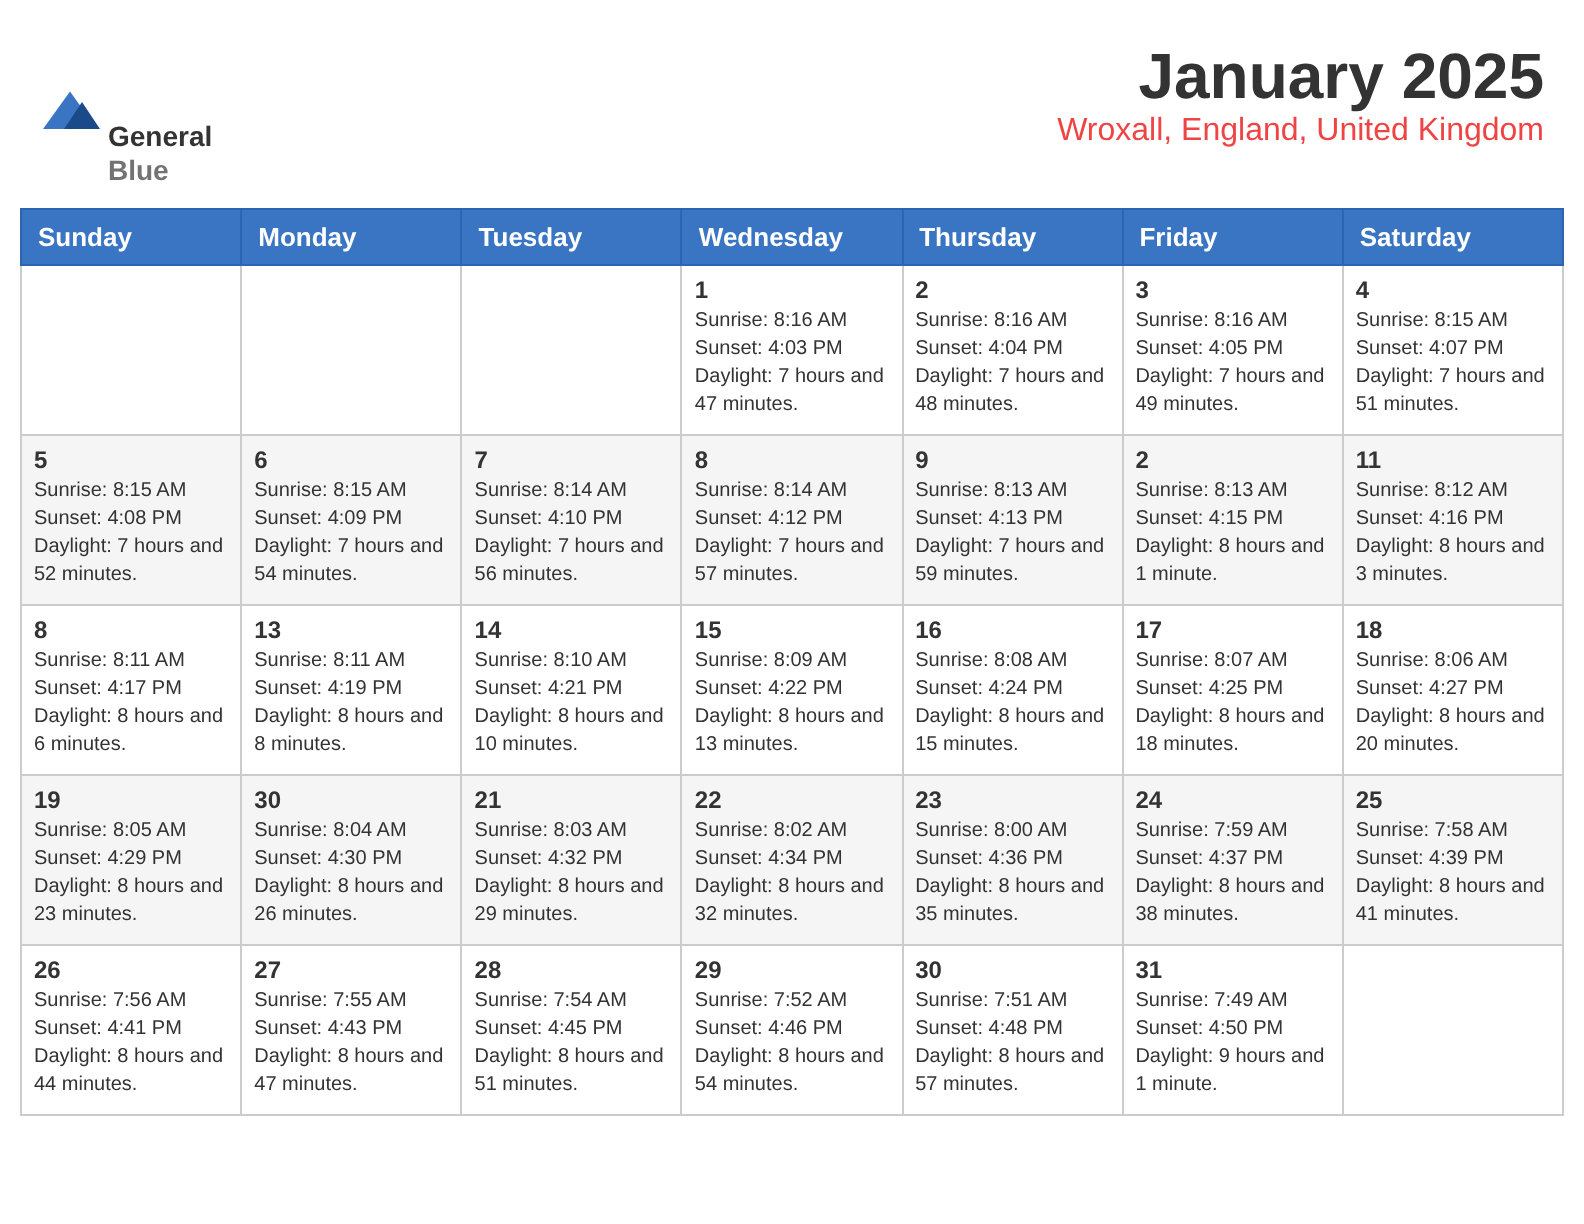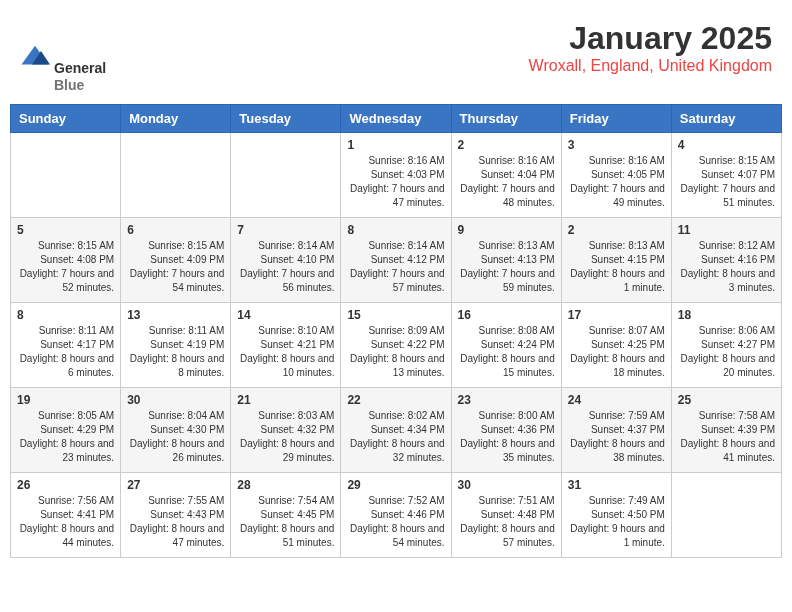--- a/index.html
+++ b/index.html
@@ -75,21 +75,20 @@
     }
     .day-number {
       font-weight: bold;
       font-size: 12px;
       margin-bottom: 2px;
     }
     .day-info {
       font-size: 10px;
       line-height: 1.4;
       color: #333;
-      text-align: right;
     }
     .empty-cell {
       background: #fff !important;
     }
   </style>
 </head>
 <body>
 
 <div class="header-area">
   <div class="logo">

